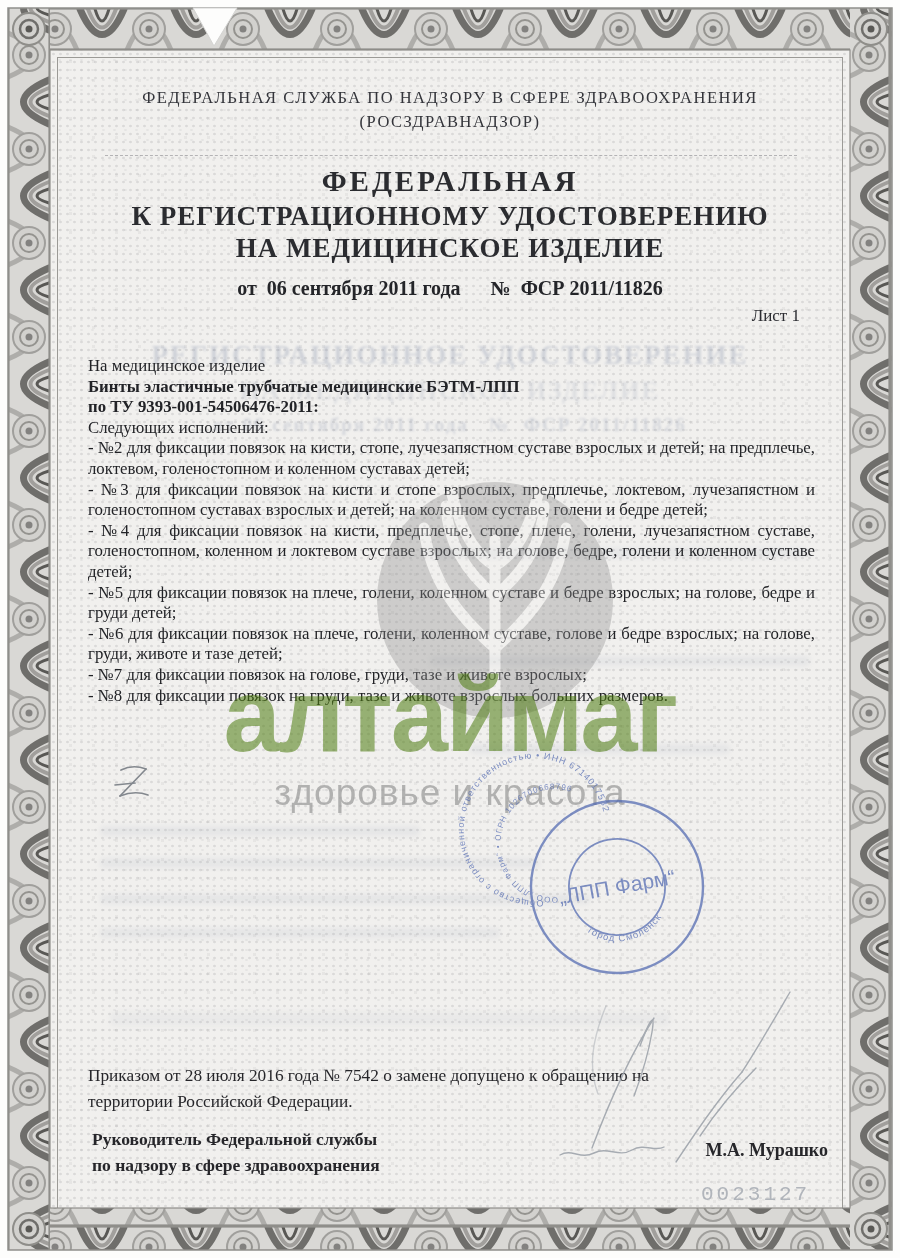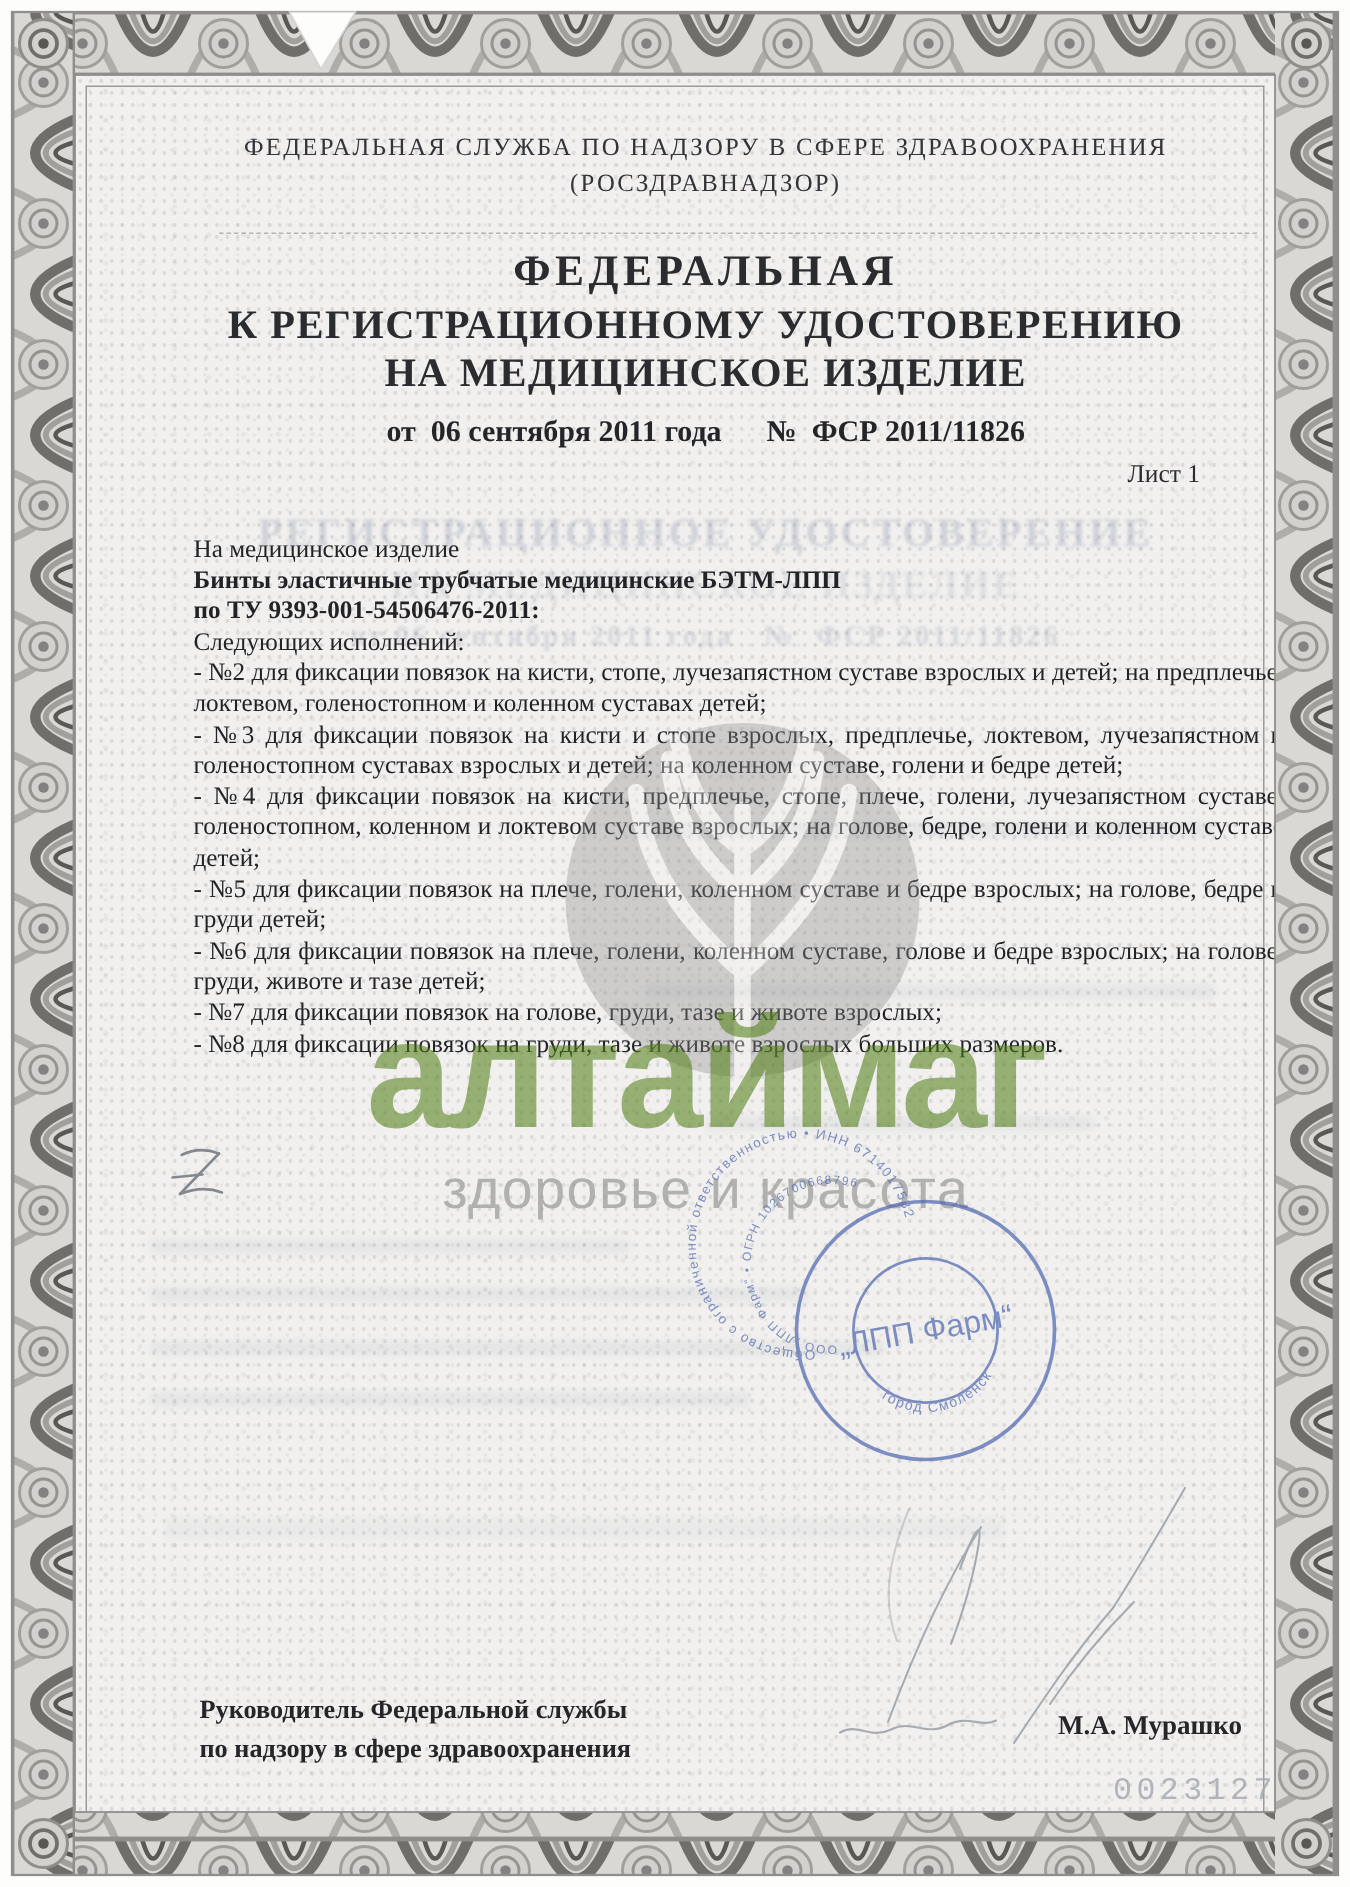--- a/index.html
+++ b/index.html
@@ -8,21 +8,21 @@
   
   .paper{position:absolute;left:50px;top:50px;right:50px;bottom:50px;background:#f1f0ee;
     background-image:
       radial-gradient(rgba(100,100,105,.16) 1px, transparent 1.4px),
       radial-gradient(rgba(120,120,128,.10) 1px, transparent 1.4px),
       radial-gradient(rgba(90,90,96,.07) 1.6px, transparent 2px);
     background-size:7px 8px,11px 10px,23px 19px;
     background-position:0 0,4px 5px,9px 2px;}
   .content-frame{position:absolute;left:57px;top:57px;right:57px;bottom:46px;
     border:1.5px solid #9b9a96;pointer-events:none;}
-  .abs{position:absolute;margin-left:41px;}
+  .abs{position:absolute;}
   .ctr{left:57px;right:57px;text-align:center;}
   
   .agency{font-size:16.5px;letter-spacing:1.5px;color:#33343a;}
   .divider{left:105px;width:692px;border-top:1px dashed rgba(130,130,135,.55);height:0;}
   .title1{font-size:29px;font-weight:700;letter-spacing:3px;color:#2b2c30;}
   .title23{font-size:27px;font-weight:700;letter-spacing:1px;color:#2b2c30;}
   .dateline{font-size:20px;font-weight:700;white-space:pre;color:#242529;}
   .sheet{right:100px;font-size:17px;color:#2c2d32;}
   
   .doc{left:88px;top:356px;width:727px;font-size:16.8px;line-height:20.6px;color:#222327;}
@@ -125,20 +125,24 @@
       <text font-size="8" letter-spacing="1">
         <textPath href="#ringB" startOffset="6">ООО „ЛПП Фарм“  •  ОГРН 1026700668796</textPath>
       </text>
       <text font-size="9.5" letter-spacing="1">
         <textPath href="#cityArc" startOffset="8">город Смоленск</textPath>
       </text>
       <text x="617" y="894" font-size="21" text-anchor="middle">„ЛПП Фарм“</text>
     </g>
   </svg>
 
+  <div class="abs order">
+    <div>Приказом от 28 июля 2016 года № 7542 о замене допущено к обращению на</div>
+    <div>территории Российской Федерации.</div>
+  </div>
   <div class="abs role">
     <div>Руководитель Федеральной службы</div>
     <div>по надзору в сфере здравоохранения</div>
   </div>
   <div class="abs signer">М.А. Мурашко</div>
   <div class="abs serial">0023127</div>
 
   <svg class="layer" width="900" height="1258">
     <g stroke="#787d84" stroke-width="1.7" fill="none" stroke-linecap="round" opacity="0.9">
       <path d="M121,770 C129,766 138,766 146,769"></path>

